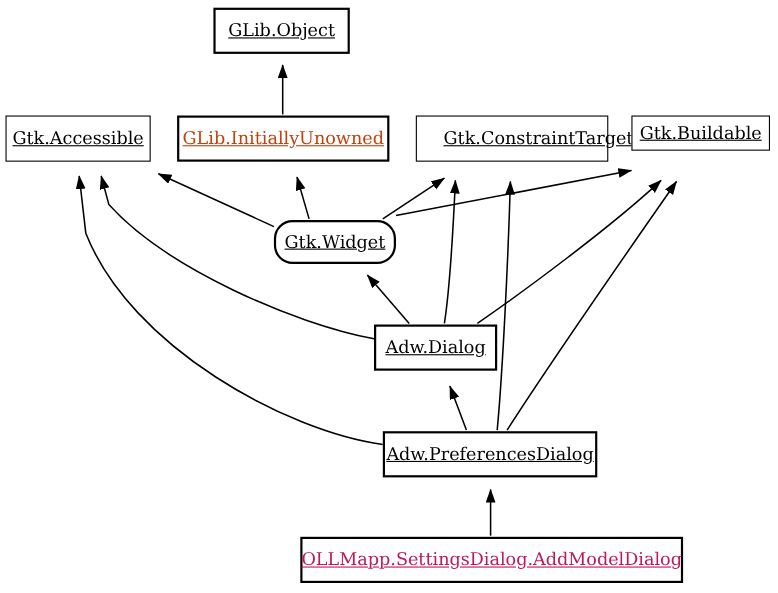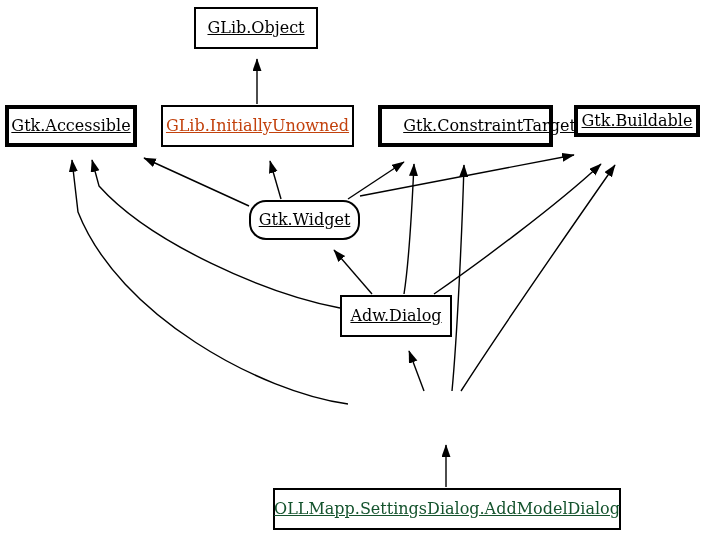--- a/index.html
+++ b/index.html
@@ -27,21 +27,21 @@
     position: absolute;
     left: 0;
     top: 0;
     width: 707px;
     height: 539px;
   }
   .node {
     position: absolute;
     box-sizing: border-box;
     background: #ffffff;
-    border: 4px solid #404040;
+    border: 1px solid #404040;
     display: flex;
     align-items: center;
     justify-content: center;
     white-space: nowrap;
   }
   .node.kind-class {
     border-width: 2px;
   }
   .node-label {
     font-size: 16px;
@@ -94,17 +94,20 @@
       </div>
       <div class="node kind-interface" style="left: 574px; top: 105px; width: 126px; height: 32px; border-color: rgb(0, 0, 0);">
         <span class="node-label" style="color: rgb(0, 0, 0);">Gtk.Buildable</span>
       </div>
       <div class="node kind-class" style="left: 249px; top: 200px; width: 111px; height: 40px; border-color: rgb(0, 0, 0); border-radius: 17px;">
         <span class="node-label" style="color: rgb(0, 0, 0);">Gtk.Widget</span>
       </div>
       <div class="node kind-class" style="left: 340px; top: 295px; width: 112px; height: 42px; border-color: rgb(0, 0, 0);">
         <span class="node-label" style="color: rgb(0, 0, 0);">Adw.Dialog</span>
       </div>
+      <div class="node kind-class" style="left: 348px; top: 392px; width: 195px; height: 42px; border-color: rgb(0, 0, 0);">
+        <span class="node-label" style="color: rgb(0, 0, 0);">Adw.PreferencesDialog</span>
+      </div>
       <div class="node kind-class" style="left: 273px; top: 488px; width: 348px; height: 42px; border-color: rgb(0, 0, 0);">
-        <span class="node-label" style="color: #14532d;">OLLMapp.SettingsDialog.AddModelDialog</span>
+        <span class="node-label" style="color: #be185d;">OLLMapp.SettingsDialog.AddModelDialog</span>
       </div>
     </div>
 </div>
 
 </body></html>

